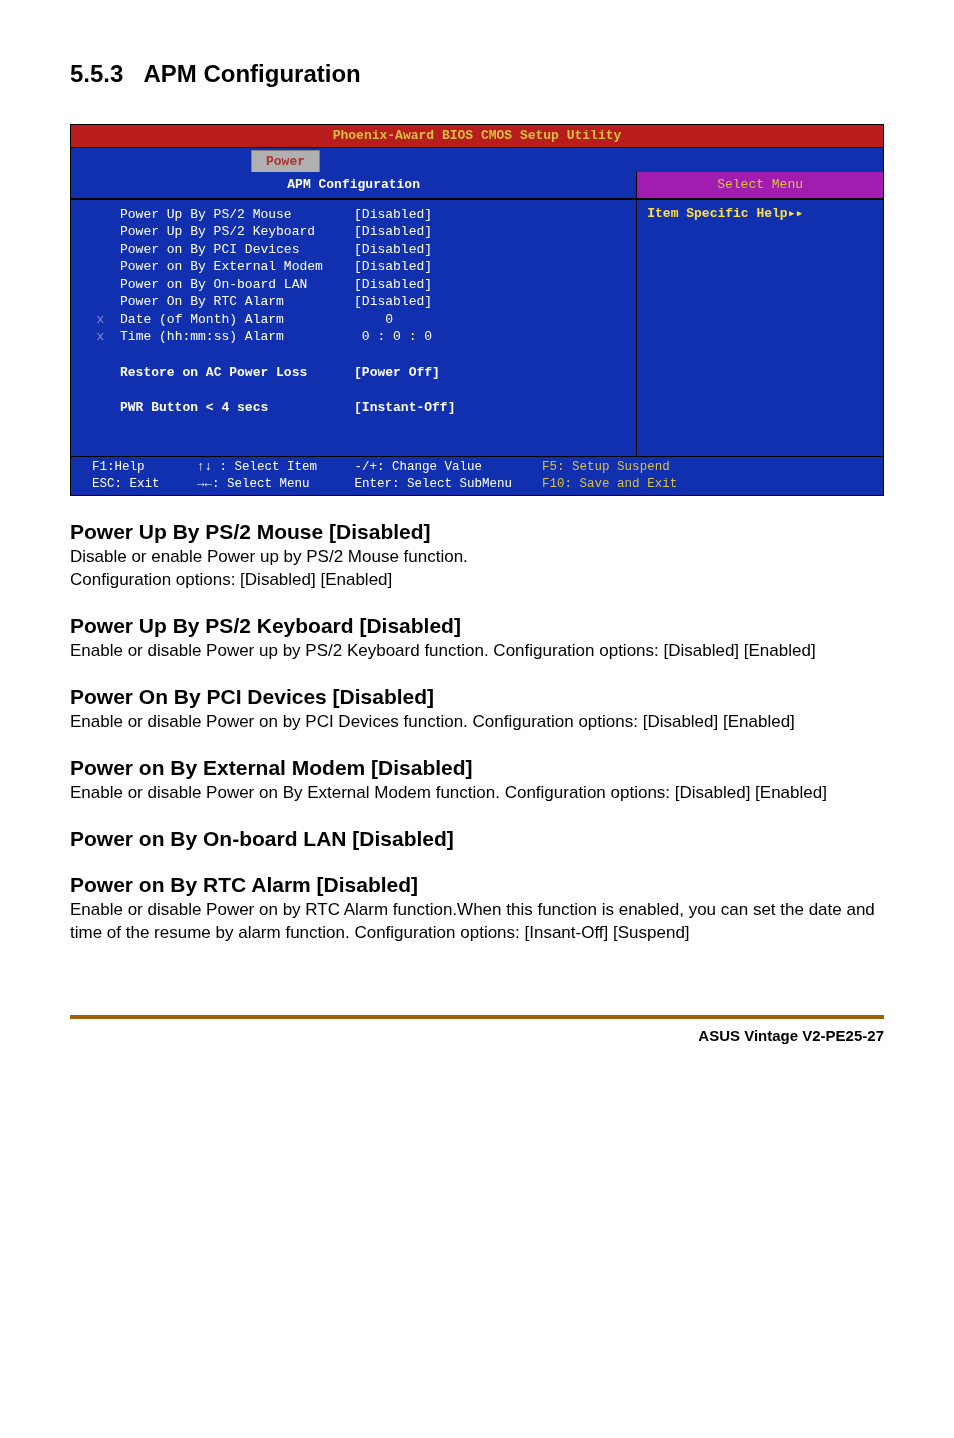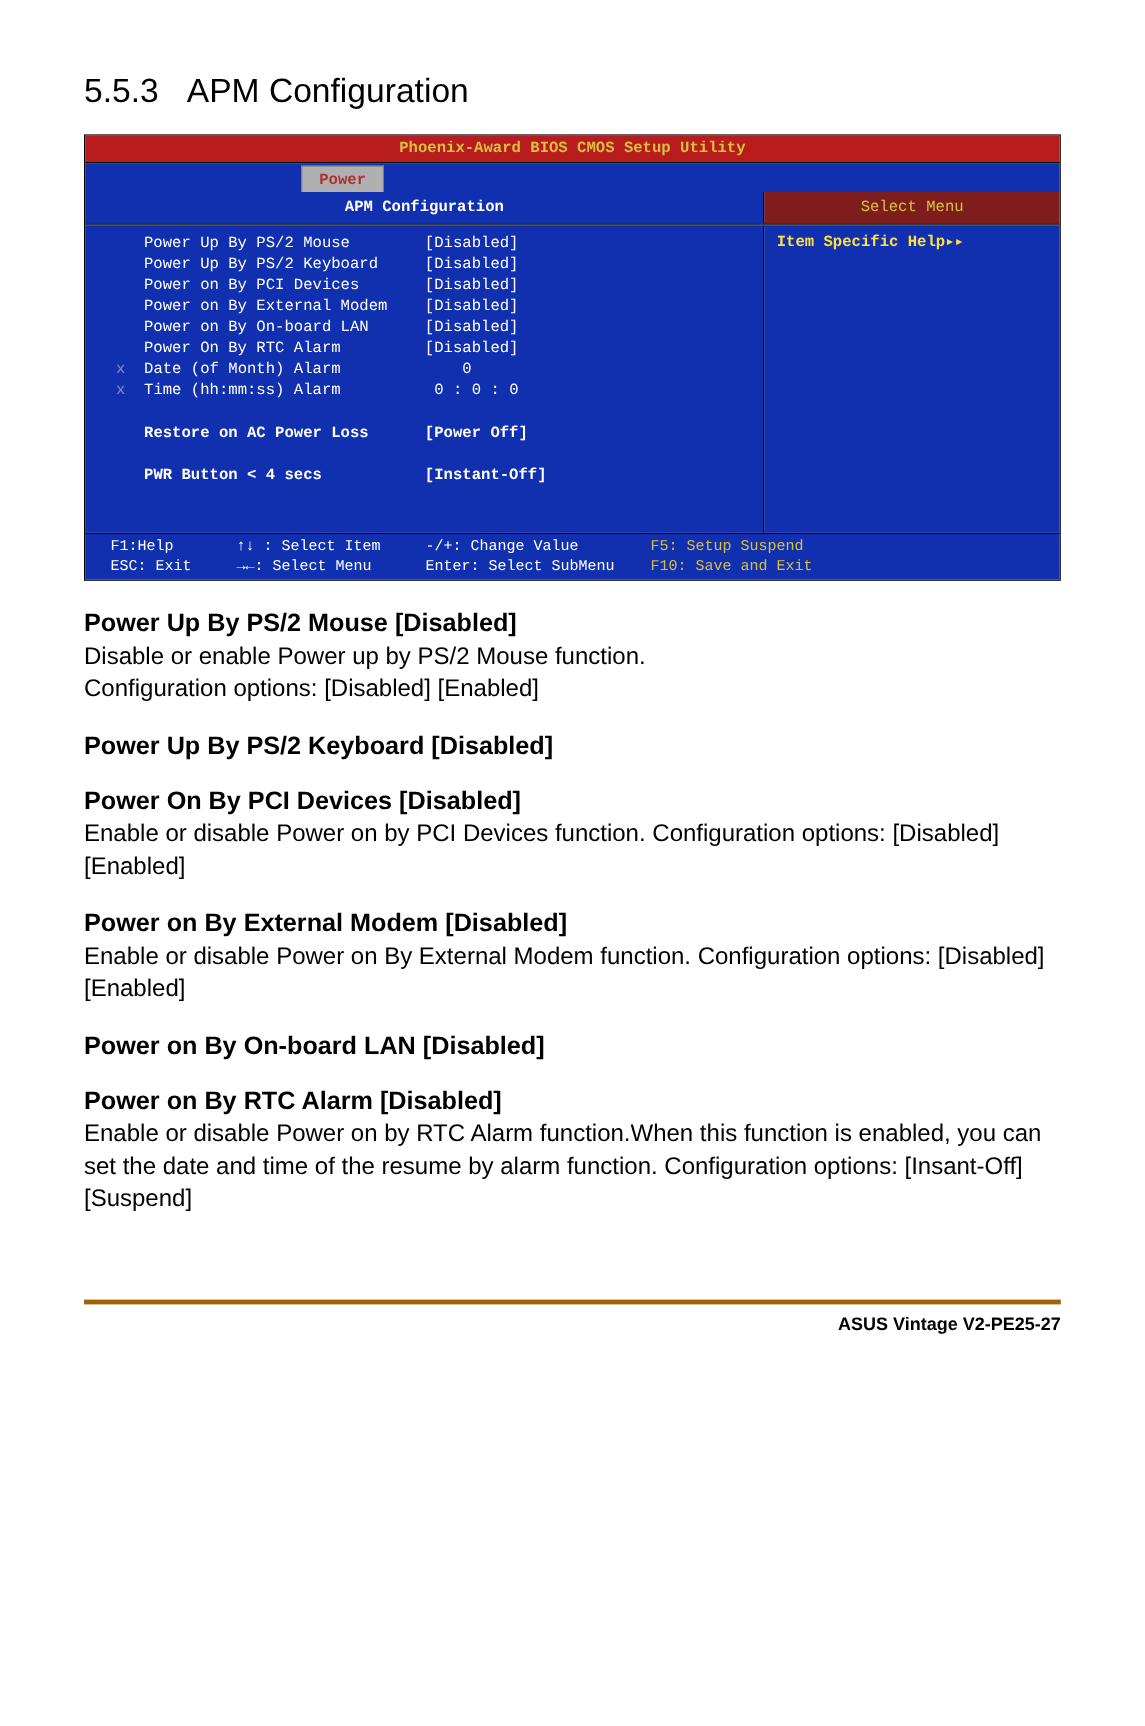--- a/index.html
+++ b/index.html
@@ -7,23 +7,23 @@
     padding: 0;
     background: #fff;
     font-family: Arial, Helvetica, sans-serif;
     color: #000;
     width: 954px;
   }
   .page {
     padding: 60px 70px 30px 70px;
   }
   h1.section-title {
-    font-size: 28px;
-    font-weight: normal;
-    margin: 0 0 20px 0;
+    font-size: 24px;
+    font-weight: bold;
+    margin: 0 0 36px 0;
   }
   .bios-box {
     border: 1px solid #000;
     font-family: "Courier New", monospace;
     font-size: 13px;
     line-height: 1.35;
     margin-bottom: 24px;
   }
   .bios-title-bar {
     background: #b91c1c;
@@ -75,21 +75,21 @@
     font-weight: bold;
     color: #fff;
     background: #1030b0;
     border-right: 1px solid #000;
   }
   .bios-header-right {
     flex: 1;
     text-align: center;
     padding: 4px 0;
     color: #d8c040;
-    background: #7f1d1d;
+    background: #a21caf;
   }
   .bios-content {
     padding: 6px 10px 40px 10px;
     white-space: pre;
   }
   .bios-content .x-marker {
     color: #8888cc;
   }
   .bios-content .bold {
     font-weight: bold;
@@ -111,21 +111,21 @@
   }
   .bios-footer .yellow {
     color: #d8c040;
   }
   h2.subheading {
     font-size: 21px;
     font-weight: bold;
     margin: 22px 0 2px 0;
   }
   p.body-text {
-    font-size: 20px;
+    font-size: 17px;
     margin: 2px 0 6px 0;
     line-height: 1.35;
   }
   .footer {
     display: flex;
     justify-content: flex-end;
     font-size: 15px;
     font-weight: bold;
     border-top: 4px solid #a16207;
     padding-top: 8px;
@@ -176,20 +176,21 @@
     </div>
     <div class="bios-footer" id="bios-footer">  F1:Help       <span class="arrows">↑↓</span> : Select Item     -/+: Change Value        <span class="yellow">F5: Setup Suspend</span>
   ESC: Exit     <span class="arrows">→←</span>: Select Menu      Enter: Select SubMenu    <span class="yellow">F10: Save and Exit</span></div>
   </div>
 
   <div id="subsections">
       <h2 class="subheading">Power Up By PS/2 Mouse [Disabled]</h2>
       <p class="body-text" style="white-space: pre-line;">Disable or enable Power up by PS/2 Mouse function.
 Configuration options: [Disabled] [Enabled]</p>
       <h2 class="subheading">Power Up By PS/2 Keyboard [Disabled]</h2>
+      <p class="body-text" style="white-space: pre-line;">Enable or disable Power up by PS/2 Keyboard function. Configuration options: [Disabled] [Enabled]</p>
       <h2 class="subheading">Power On By PCI Devices [Disabled]</h2>
       <p class="body-text" style="white-space: pre-line;">Enable or disable Power on by PCI Devices function. Configuration options: [Disabled] [Enabled]</p>
       <h2 class="subheading">Power on By External Modem [Disabled]</h2>
       <p class="body-text" style="white-space: pre-line;">Enable or disable Power on By External Modem function. Configuration options: [Disabled] [Enabled]</p>
       <h2 class="subheading">Power on By On-board LAN [Disabled]</h2>
       <h2 class="subheading">Power on By RTC Alarm [Disabled]</h2>
       <p class="body-text" style="white-space: pre-line;">Enable or disable Power on by RTC Alarm function.When this function is enabled, you can set the date and time of the resume by alarm function. Configuration options: [Insant-Off] [Suspend]</p>
     </div>
 
   <div class="footer">

